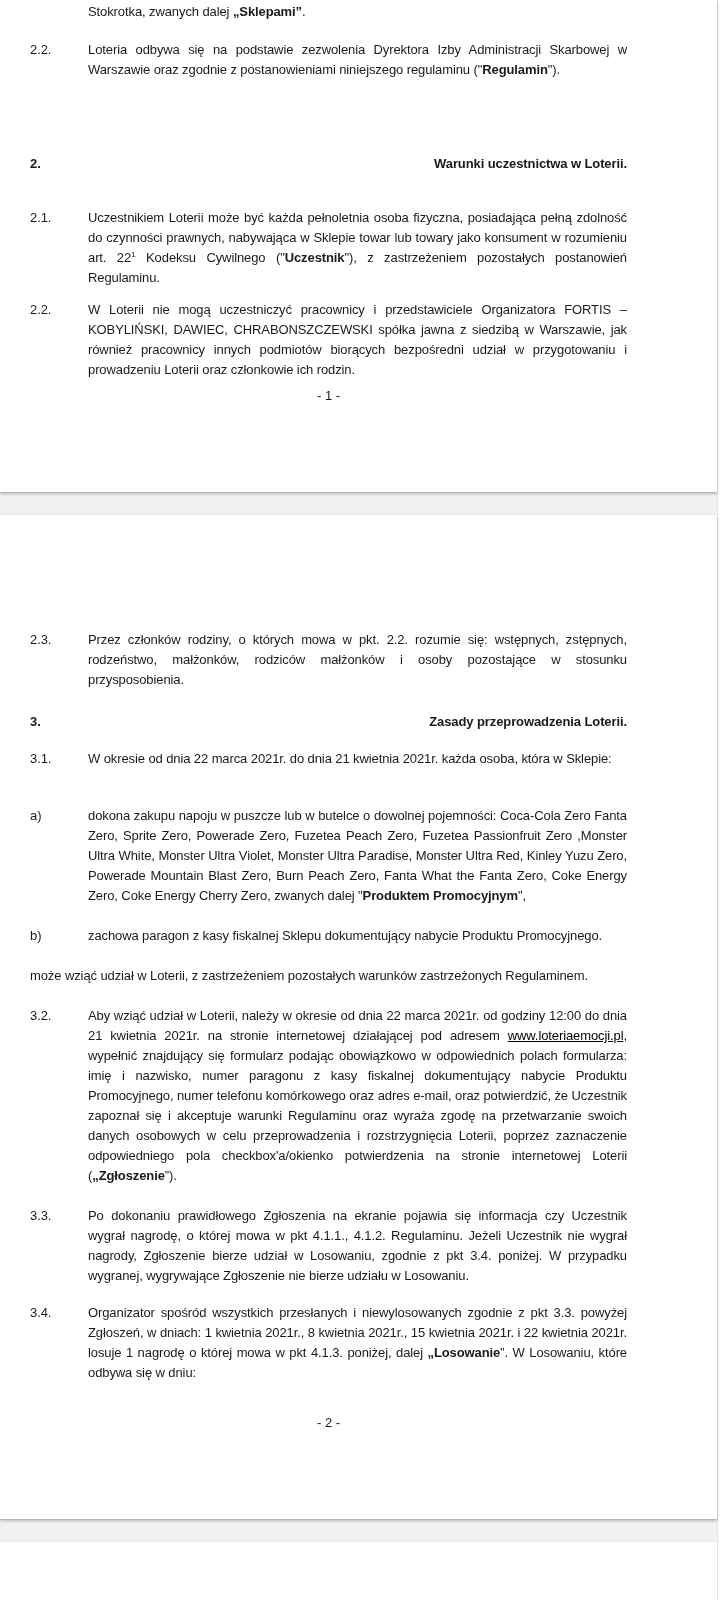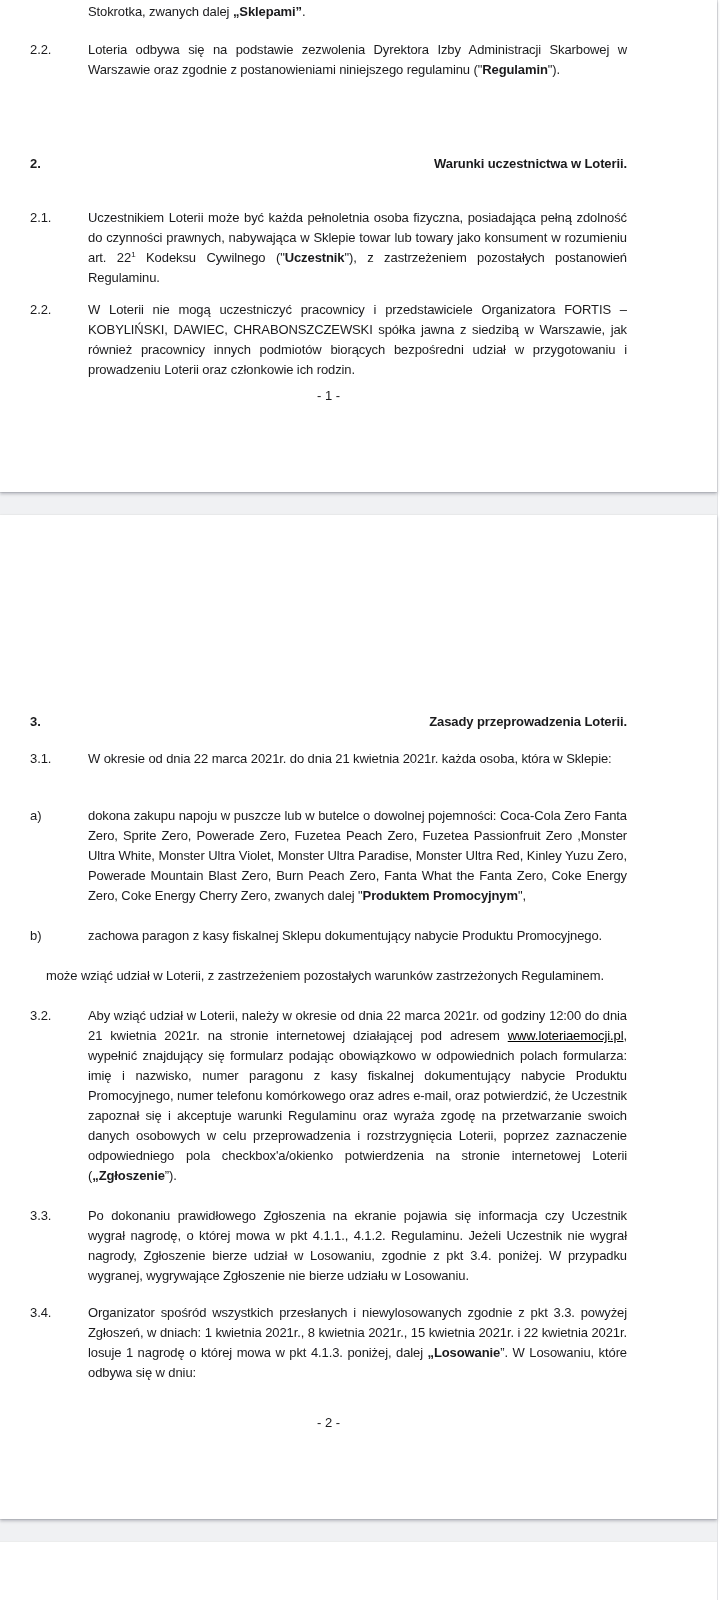--- a/index.html
+++ b/index.html
@@ -22,21 +22,21 @@
   .page-2 { height:1004px; }
   .page-3 { height:58px; box-shadow:none; }
 
   .separator { position:relative; height:23px; background:#f0f1f3;
      border-top:1px solid #dcdde0; border-bottom:1px solid #eceded; z-index:0; }
 
   .para { position:absolute; left:30px; width:597px;
      font-size:13px; line-height:20px; letter-spacing:-0.1px; color:#1a1a1c; }
   .para .num { position:absolute; left:0; top:0; white-space:nowrap; }
   .para .ptext { margin-left:58px; text-align:justify; }
-  .para.flush .ptext { margin-left:16px; }
+  .para.flush .ptext { margin-left:0; }
   .para.heading, .para.heading .num { font-weight:bold; }
   .para.heading .ptext { text-align:right; }
   .b { font-weight:bold; }
   sup.s { font-size:8px; line-height:0; vertical-align:baseline; position:relative; top:-5px; letter-spacing:0; }
   a.doclink { color:#000000; text-decoration:underline; cursor:pointer; }
 
   .page-label { position:absolute; left:30px; width:597px; text-align:center;
      font-size:13px; color:#1a1a1c; line-height:20px; }
   .label-p1 { top:386px; }
   .label-p2 { top:898px; }
@@ -67,20 +67,24 @@
         <div class="para" style="top: 300px;">
           <span class="num">2.2.</span>
           <div class="ptext"><span>W Loterii nie mogą uczestniczyć pracownicy i przedstawiciele Organizatora FORTIS – KOBYLIŃSKI, DAWIEC, CHRABONSZCZEWSKI spółka jawna z siedzibą w Warszawie, jak również pracownicy innych podmiotów biorących bezpośredni udział w przygotowaniu i prowadzeniu Loterii oraz członkowie ich rodzin.</span></div>
         </div>
       </section>
 
     <div class="separator"></div>
 
     <section class="page page-2">
       <div class="page-label label-p2">- 2 -</div>
+    <div class="para" style="top: 115px;">
+          <span class="num">2.3.</span>
+          <div class="ptext"><span>Przez członków rodziny, o których mowa w pkt. 2.2. rozumie się: wstępnych, zstępnych, rodzeństwo, małżonków, rodziców małżonków i osoby pozostające w stosunku przysposobienia.</span></div>
+        </div>
         <div class="para heading" style="top: 197px;">
           <span class="num">3.</span>
           <div class="ptext"><span class="b">Zasady przeprowadzenia Loterii.</span></div>
         </div>
         <div class="para" style="top: 234px;">
           <span class="num">3.1.</span>
           <div class="ptext"><span>W okresie od dnia 22 marca 2021r. do dnia 21 kwietnia 2021r. każda osoba, która w Sklepie:</span></div>
         </div>
         <div class="para" style="top: 291px;">
           <span class="num">a)</span>

